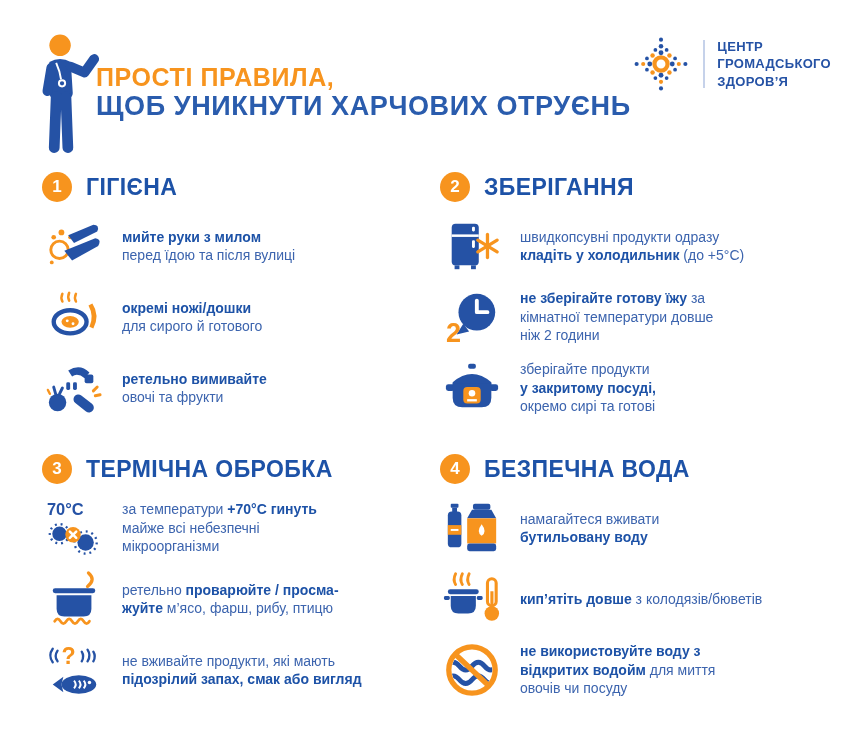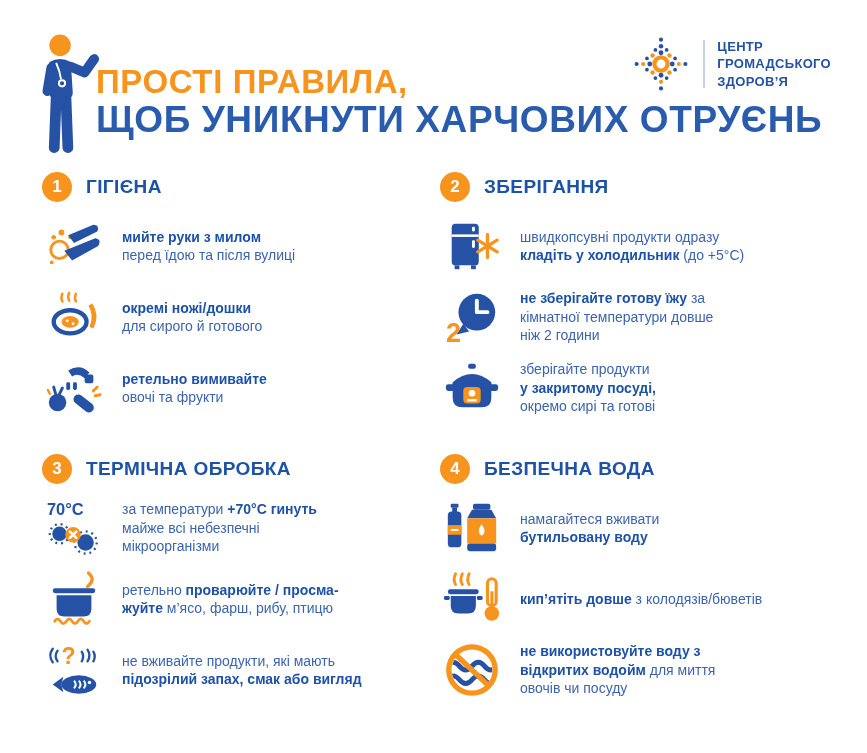--- a/index.html
+++ b/index.html
@@ -9,31 +9,31 @@
     --bb:#1d52a7;
   }
   html,body{margin:0;padding:0;background:#fff;}
   body{width:867px;height:753px;font-family:"Liberation Sans",sans-serif;overflow:hidden;}
   .page{position:relative;width:867px;height:753px;background:#fff;}
 
   
   .hdr{position:relative;height:158px;}
   .doctor{position:absolute;left:24px;top:32px;}
   .titles{margin-left:96px;padding-top:64px;}
-  .t1{font-size:33px;font-weight:700;color:var(--o);letter-spacing:.6px;line-height:1.1;}
-  .t2{font-size:37px;font-weight:700;color:#2a5cad;letter-spacing:.6px;line-height:1.1;}
+  .t1{font-size:25px;font-weight:700;color:var(--o);letter-spacing:.6px;line-height:1.1;}
+  .t2{font-size:27px;font-weight:700;color:#2a5cad;letter-spacing:.6px;line-height:1.1;}
   .logo{position:absolute;top:34px;right:36px;display:flex;align-items:center;gap:12px;}
   .logo-sep{width:2px;height:48px;background:#c6d2ea;}
   .logo-txt{font-size:13px;font-weight:700;color:var(--b);line-height:1.32;letter-spacing:.3px;}
 
   
   .grid{display:grid;grid-template-columns:398px 1fr;column-gap:0;row-gap:24px;padding:14px 10px 0 42px;}
   .sec-h{display:flex;align-items:center;gap:14px;margin-bottom:15px;}
   .badge{width:30px;height:30px;border-radius:50%;background:var(--o);color:#fff;font-weight:700;font-size:17px;display:flex;align-items:center;justify-content:center;flex:0 0 30px;}
-  .sec-t{font-size:19px;font-weight:700;color:var(--bb);letter-spacing:.4px;}
+  .sec-t{font-size:23px;font-weight:700;color:var(--bb);letter-spacing:.4px;}
   .item{display:flex;align-items:center;gap:16px;margin-bottom:13px;}
   .ico{width:64px;flex:0 0 64px;display:flex;justify-content:center;align-items:center;}
   .txt{font-size:14px;line-height:1.32;color:var(--tb);}
   .ln{white-space:nowrap;}
   .b{font-weight:700;color:var(--bb);}
 
   
   .ib{fill:var(--b);}
   .io{fill:var(--o);}
   .sb{stroke:var(--b);}

